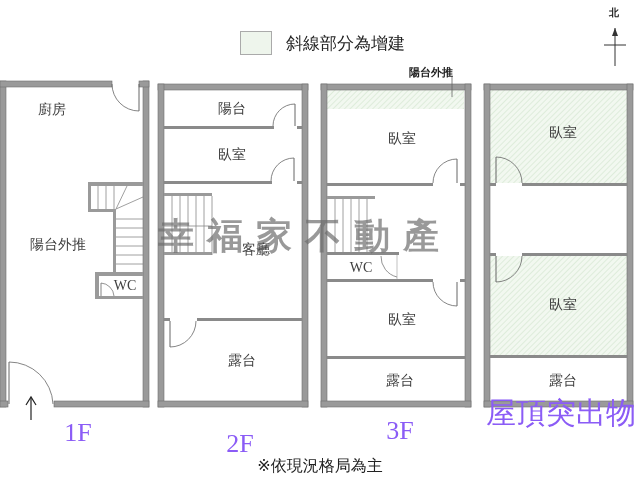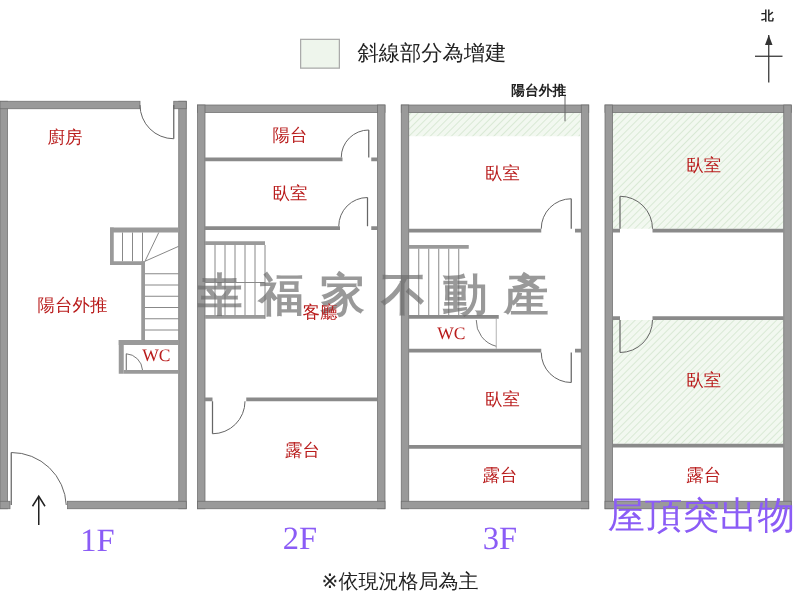--- a/index.html
+++ b/index.html
@@ -1,22 +1,22 @@
 <!DOCTYPE html>
 <html><head>
 <meta charset="utf-8">
 <style>
   html, body { margin:0; padding:0; background:#ffffff; }
   body { width:640px; height:480px; position:relative; overflow:hidden;
          font-family: "DejaVu Sans", "Liberation Sans", sans-serif; color:#222; }
   svg { position:absolute; left:0; top:0; }
-  .lbl { position:absolute; font-size:14px; color:#b91c1c; white-space:nowrap; transform:translate(-50%,-50%); }
+  .lbl { position:absolute; font-size:14px; color:#404040; white-space:nowrap; transform:translate(-50%,-50%); }
   .serif { font-family: "Liberation Serif", "DejaVu Serif", serif; }
   .floor-label { position:absolute; font-size:26px; transform:translate(-50%,-50%); white-space:nowrap; color:#8b5cf6; }
-  .legend { position:absolute; left:240px; top:31px; display:flex; }
+  .legend { position:absolute; left:240px; top:31px; display:flex; align-items:center; }
   .legend-swatch { width:30px; height:22px; border:1px solid #aaa; background:#eef5ec; }
   .legend-text { margin-left:14px; font-size:17px; }
   .watermark { position:absolute; left:158px; top:212px; font-size:36px; font-weight:bold;
                color:rgba(110,110,110,0.7); letter-spacing:13px; white-space:nowrap; }
   .note { position:absolute; left:320px; top:466px; transform:translate(-50%,-50%); font-size:16px; }
   .north { position:absolute; left:609px; top:6px; font-size:10px; font-weight:bold; }
   .callout { position:absolute; left:409px; top:65px; font-size:11px;font-weight:bold; }
 </style>
 </head>
 <body>
@@ -185,17 +185,17 @@
 <div class="lbl" style="left:402px;top:139px">臥室</div>
 <div class="lbl serif" style="left:361px;top:268px">WC</div>
 <div class="lbl" style="left:402px;top:320px">臥室</div>
 <div class="lbl" style="left:400px;top:381px">露台</div>
 
 <div class="lbl" style="left:563px;top:133px">臥室</div>
 <div class="lbl" style="left:563px;top:305px">臥室</div>
 <div class="lbl" style="left:563px;top:381px">露台</div>
 
 <div class="floor-label serif" style="left:78px;top:433px">1F</div>
-<div class="floor-label serif" style="left:240px;top:431px">2F</div>
+<div class="floor-label serif" style="left:240px;top:444px">2F</div>
 <div class="floor-label serif" style="left:400px;top:431px">3F</div>
 <div class="floor-label" style="left:561px;top:413px;font-size:30px">屋頂突出物</div>
 
 <div class="note">※依現況格局為主</div>
 
 </body></html>

